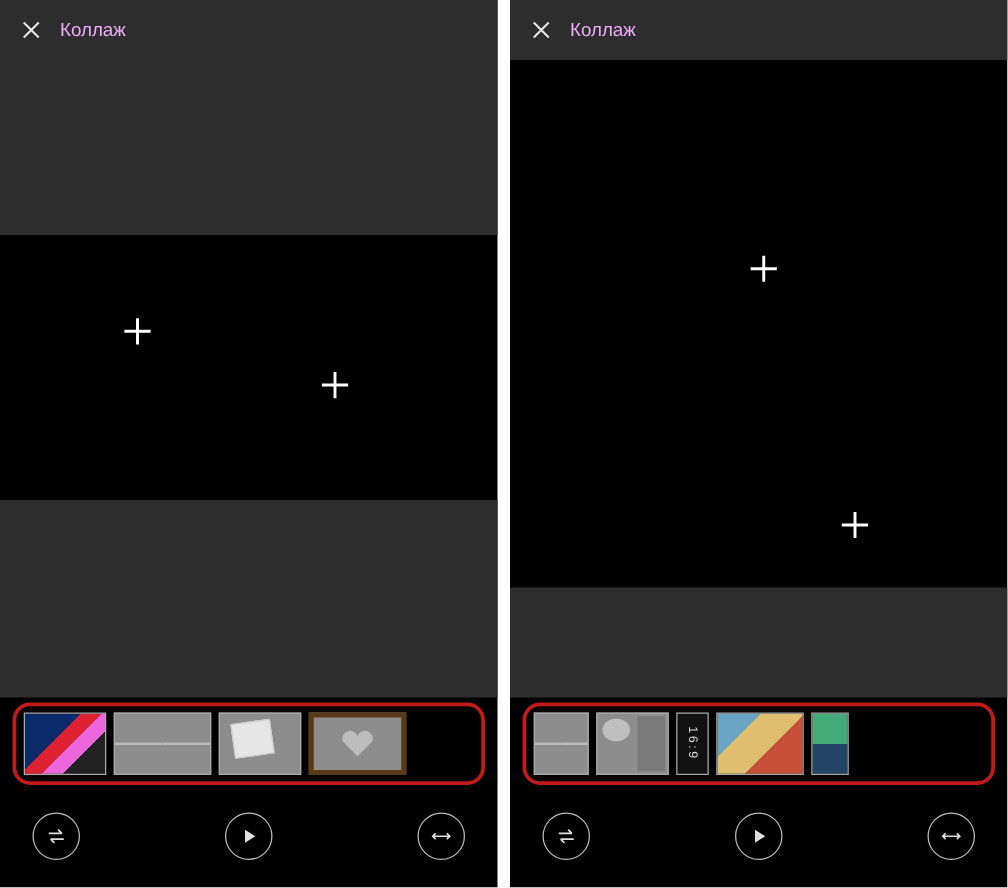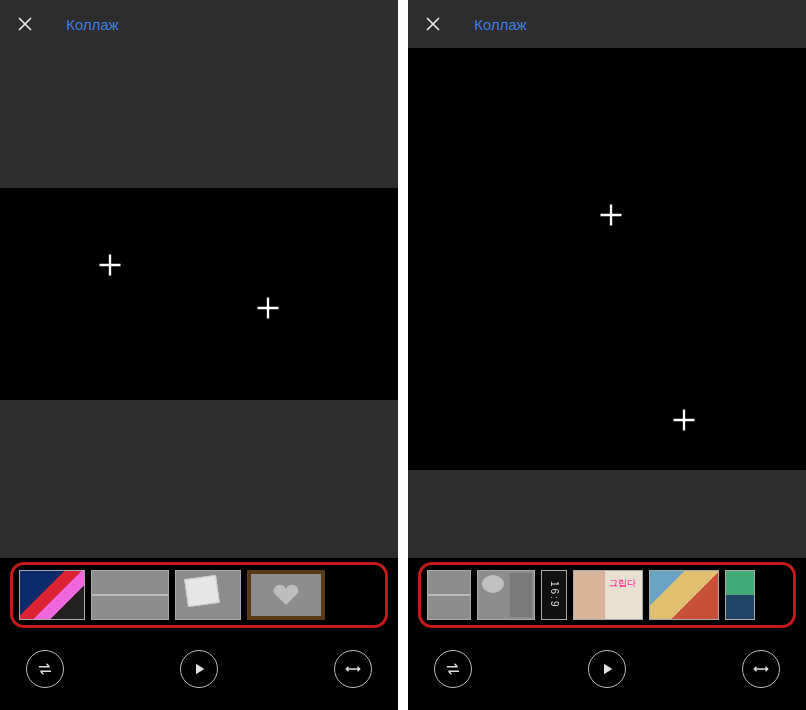--- a/index.html
+++ b/index.html
@@ -2,21 +2,21 @@
 <html><head>
 <meta charset="utf-8">
 <style>
   * { box-sizing: border-box; margin: 0; padding: 0; }
   html, body { width: 806px; height: 710px; background: #fff; font-family: Arial, sans-serif; overflow: hidden; }
   .wrap { display: flex; gap: 10px; padding: 0; }
   .phone { position: relative; width: 398px; height: 710px; background: #000; }
   .header { display: flex; align-items: center; height: 48px; background: #2d2d2d; padding: 0 10px; }
   .close-btn { width: 30px; height: 30px; display:flex; align-items:center; justify-content:center; cursor:pointer; }
   .close-btn svg { width: 18px; height: 18px; }
-  .title { color: #3b82f6; font-size: 15px; margin-left: 26px; }
+  .title { color: #f0abfc; font-size: 15px; margin-left: 8px; }
   .gray-panel { background: #2d2d2d; position: absolute; left: 0; right: 0; }
   .add-slot { position: absolute; display:flex; align-items:center; justify-content:center; cursor:pointer; }
   .add-slot svg { width: 28px; height: 28px; }
   .templates-bar { position: absolute; left: 10px; right: 10px; height: 66px; border: 3px solid #c41a1a; border-radius: 14px; padding: 4px 6px; display:flex; align-items:center; gap:6px; background:#000; overflow:hidden; }
   .tmpl { height: 50px; flex: 0 0 auto; background:#8d8d8d; border:1px solid #aaa; display:flex; align-items:center; justify-content:center; position:relative; }
   .controls { position:absolute; left:0; right:0; bottom:22px; display:flex; justify-content:space-between; padding:0 26px; align-items:center; }
   .ctrl-btn { width:38px; height:38px; border:1.5px solid #bdbdbd; border-radius:50%; display:flex; align-items:center; justify-content:center; cursor:pointer; }
   .ctrl-btn svg { width:18px; height:18px; }
   
   .tmpl-img1 { width:66px; background: linear-gradient(135deg,#0a2a6a 0 40%,#d23 40% 55%,#e6d 55% 70%,#222 70% 100%); }
@@ -120,23 +120,20 @@
 
     <div class="gray-panel" style="top:470px;height:88px;"></div>
 
     <div class="templates-bar" style="top:562px;">
       <div class="tmpl tmpl-split">
           <div></div>
           <div></div>
         </div>
       <div class="tmpl tmpl-bubble"></div>
       <div class="tmpl tmpl-ratio">16:9</div>
-      <div class="tmpl tmpl-photo1">
-          <span class="kor-text">그립다</span>
-        </div>
       <div class="tmpl tmpl-photo2"></div>
       <div class="tmpl tmpl-photo3"></div>
     </div>
 
     <div class="controls">
       <div class="ctrl-btn">
         <svg viewBox="0 0 24 24" stroke="#e0e0e0" stroke-width="1.8" fill="none">
             <path d="M4 9 H18 M18 9 L14 5 M20 15 H6 M6 15 L10 19"></path>
           </svg>
       </div>

